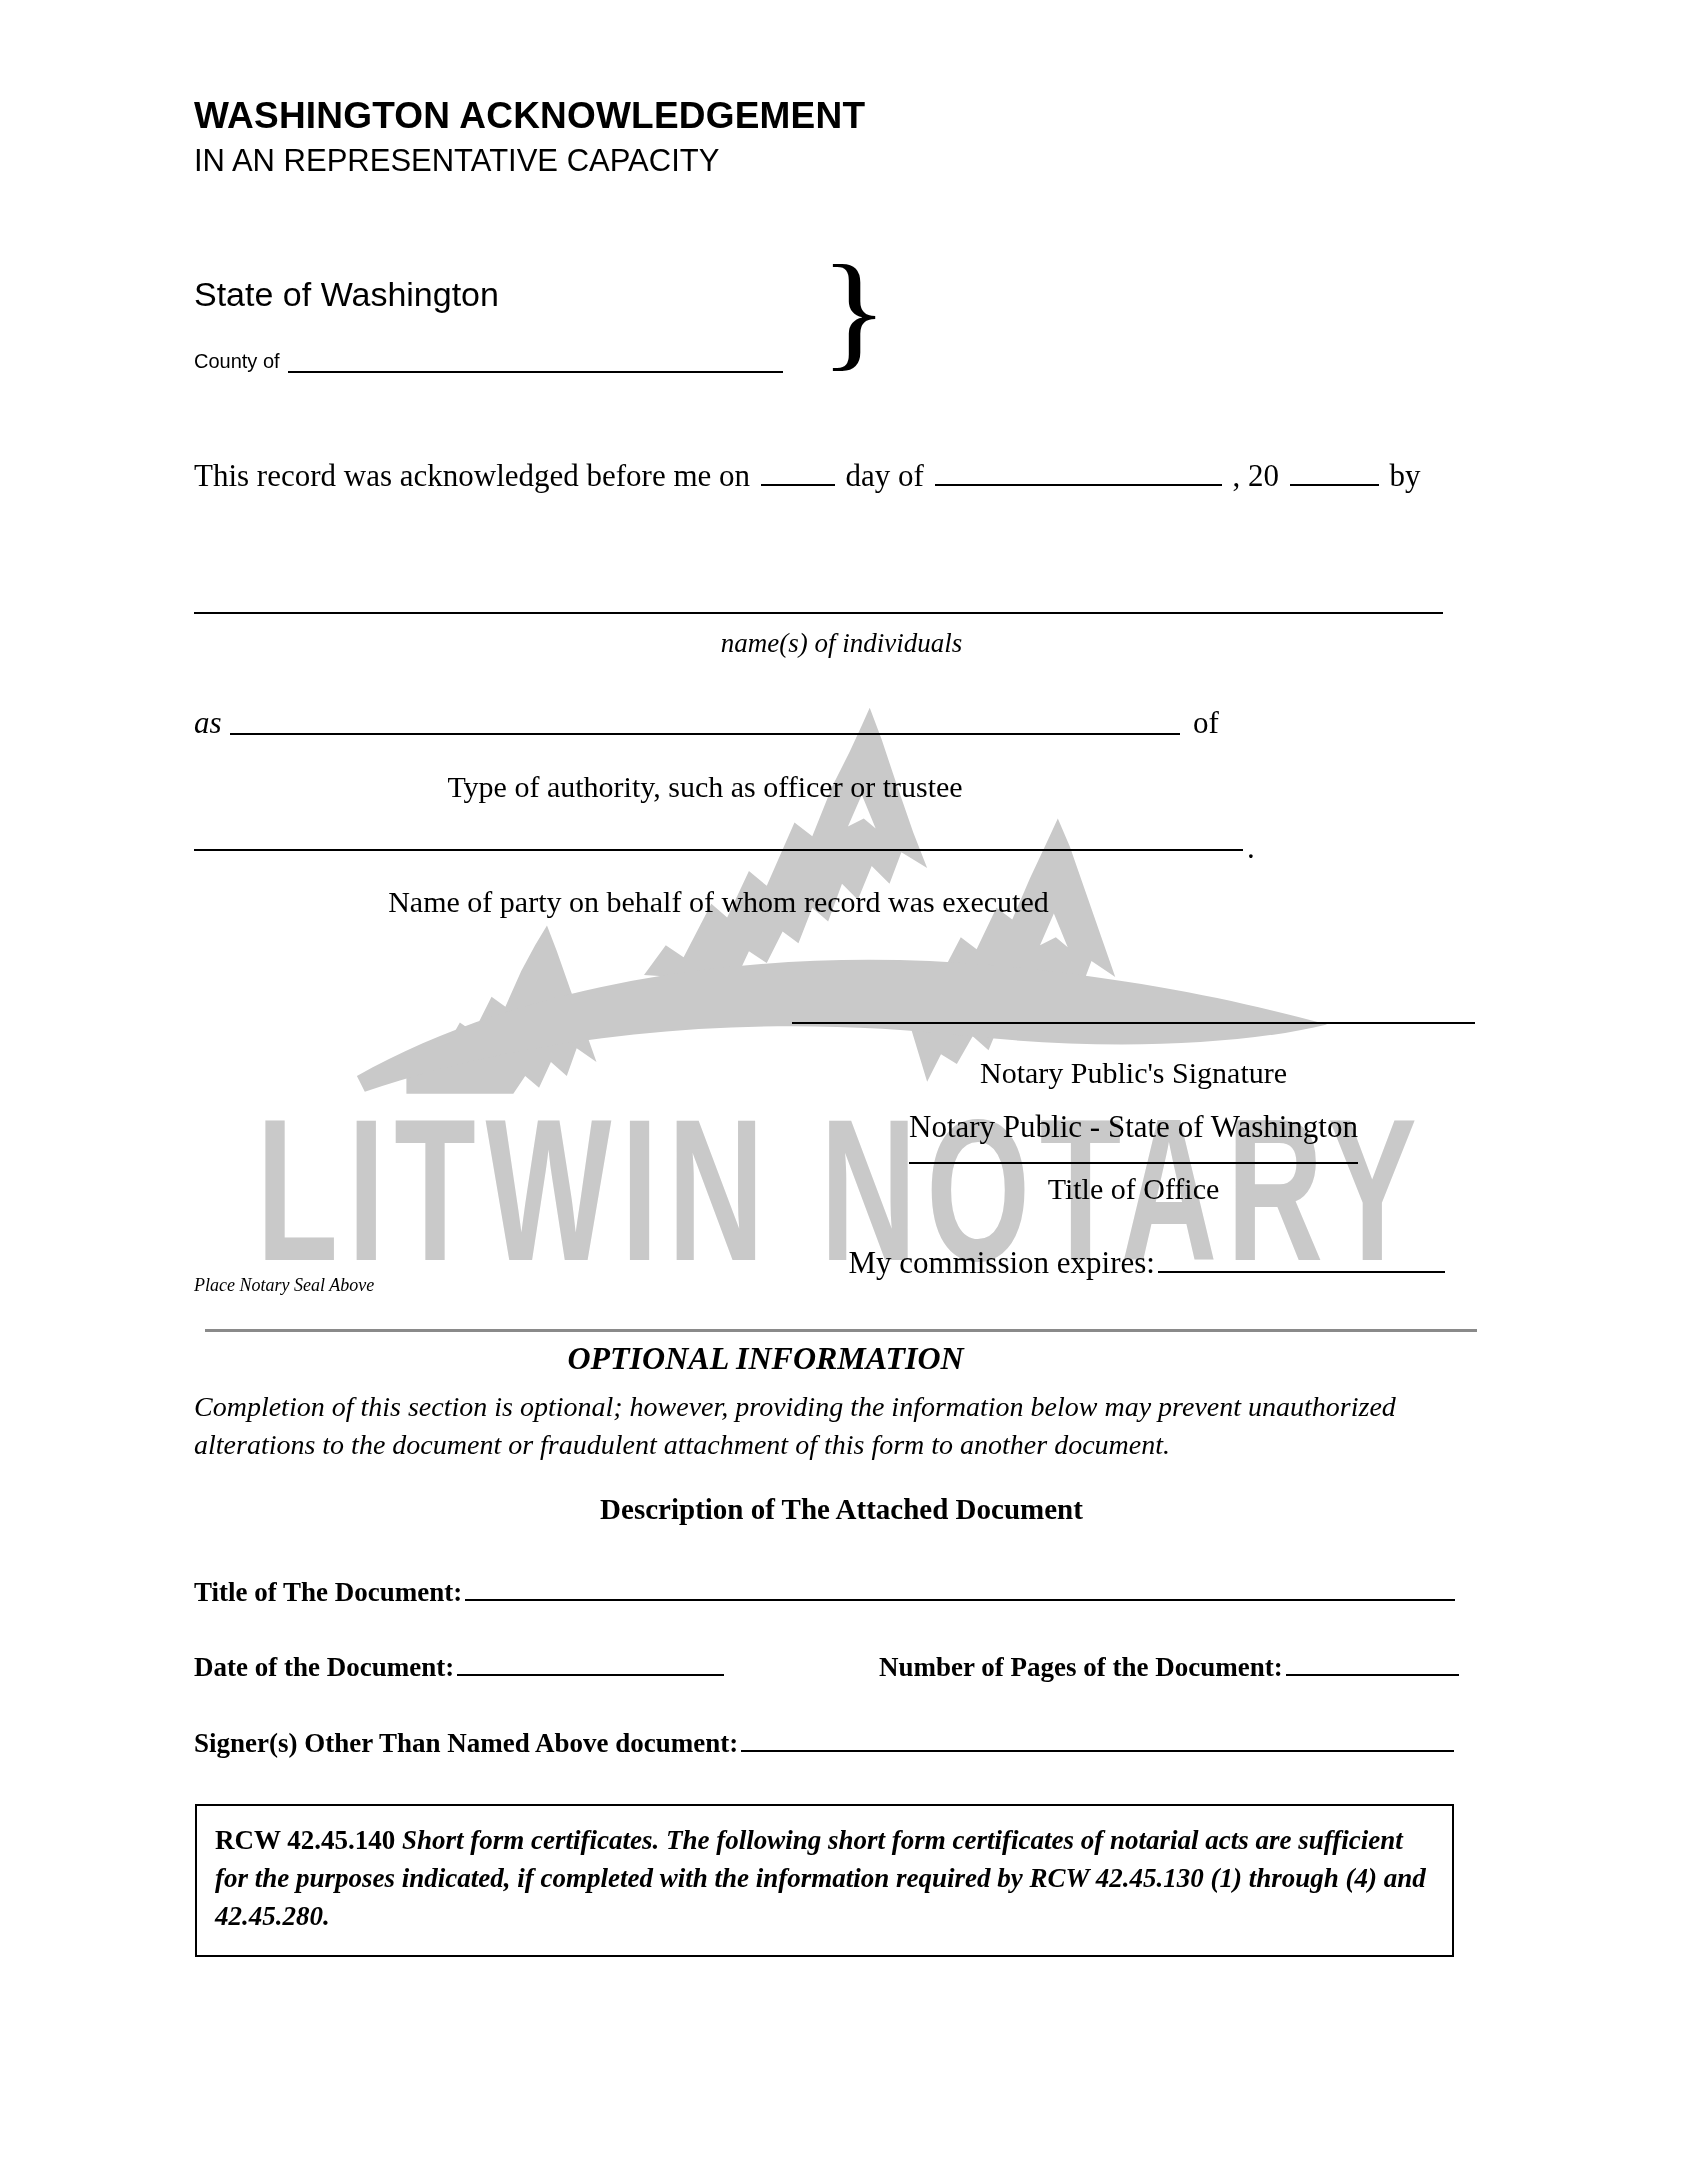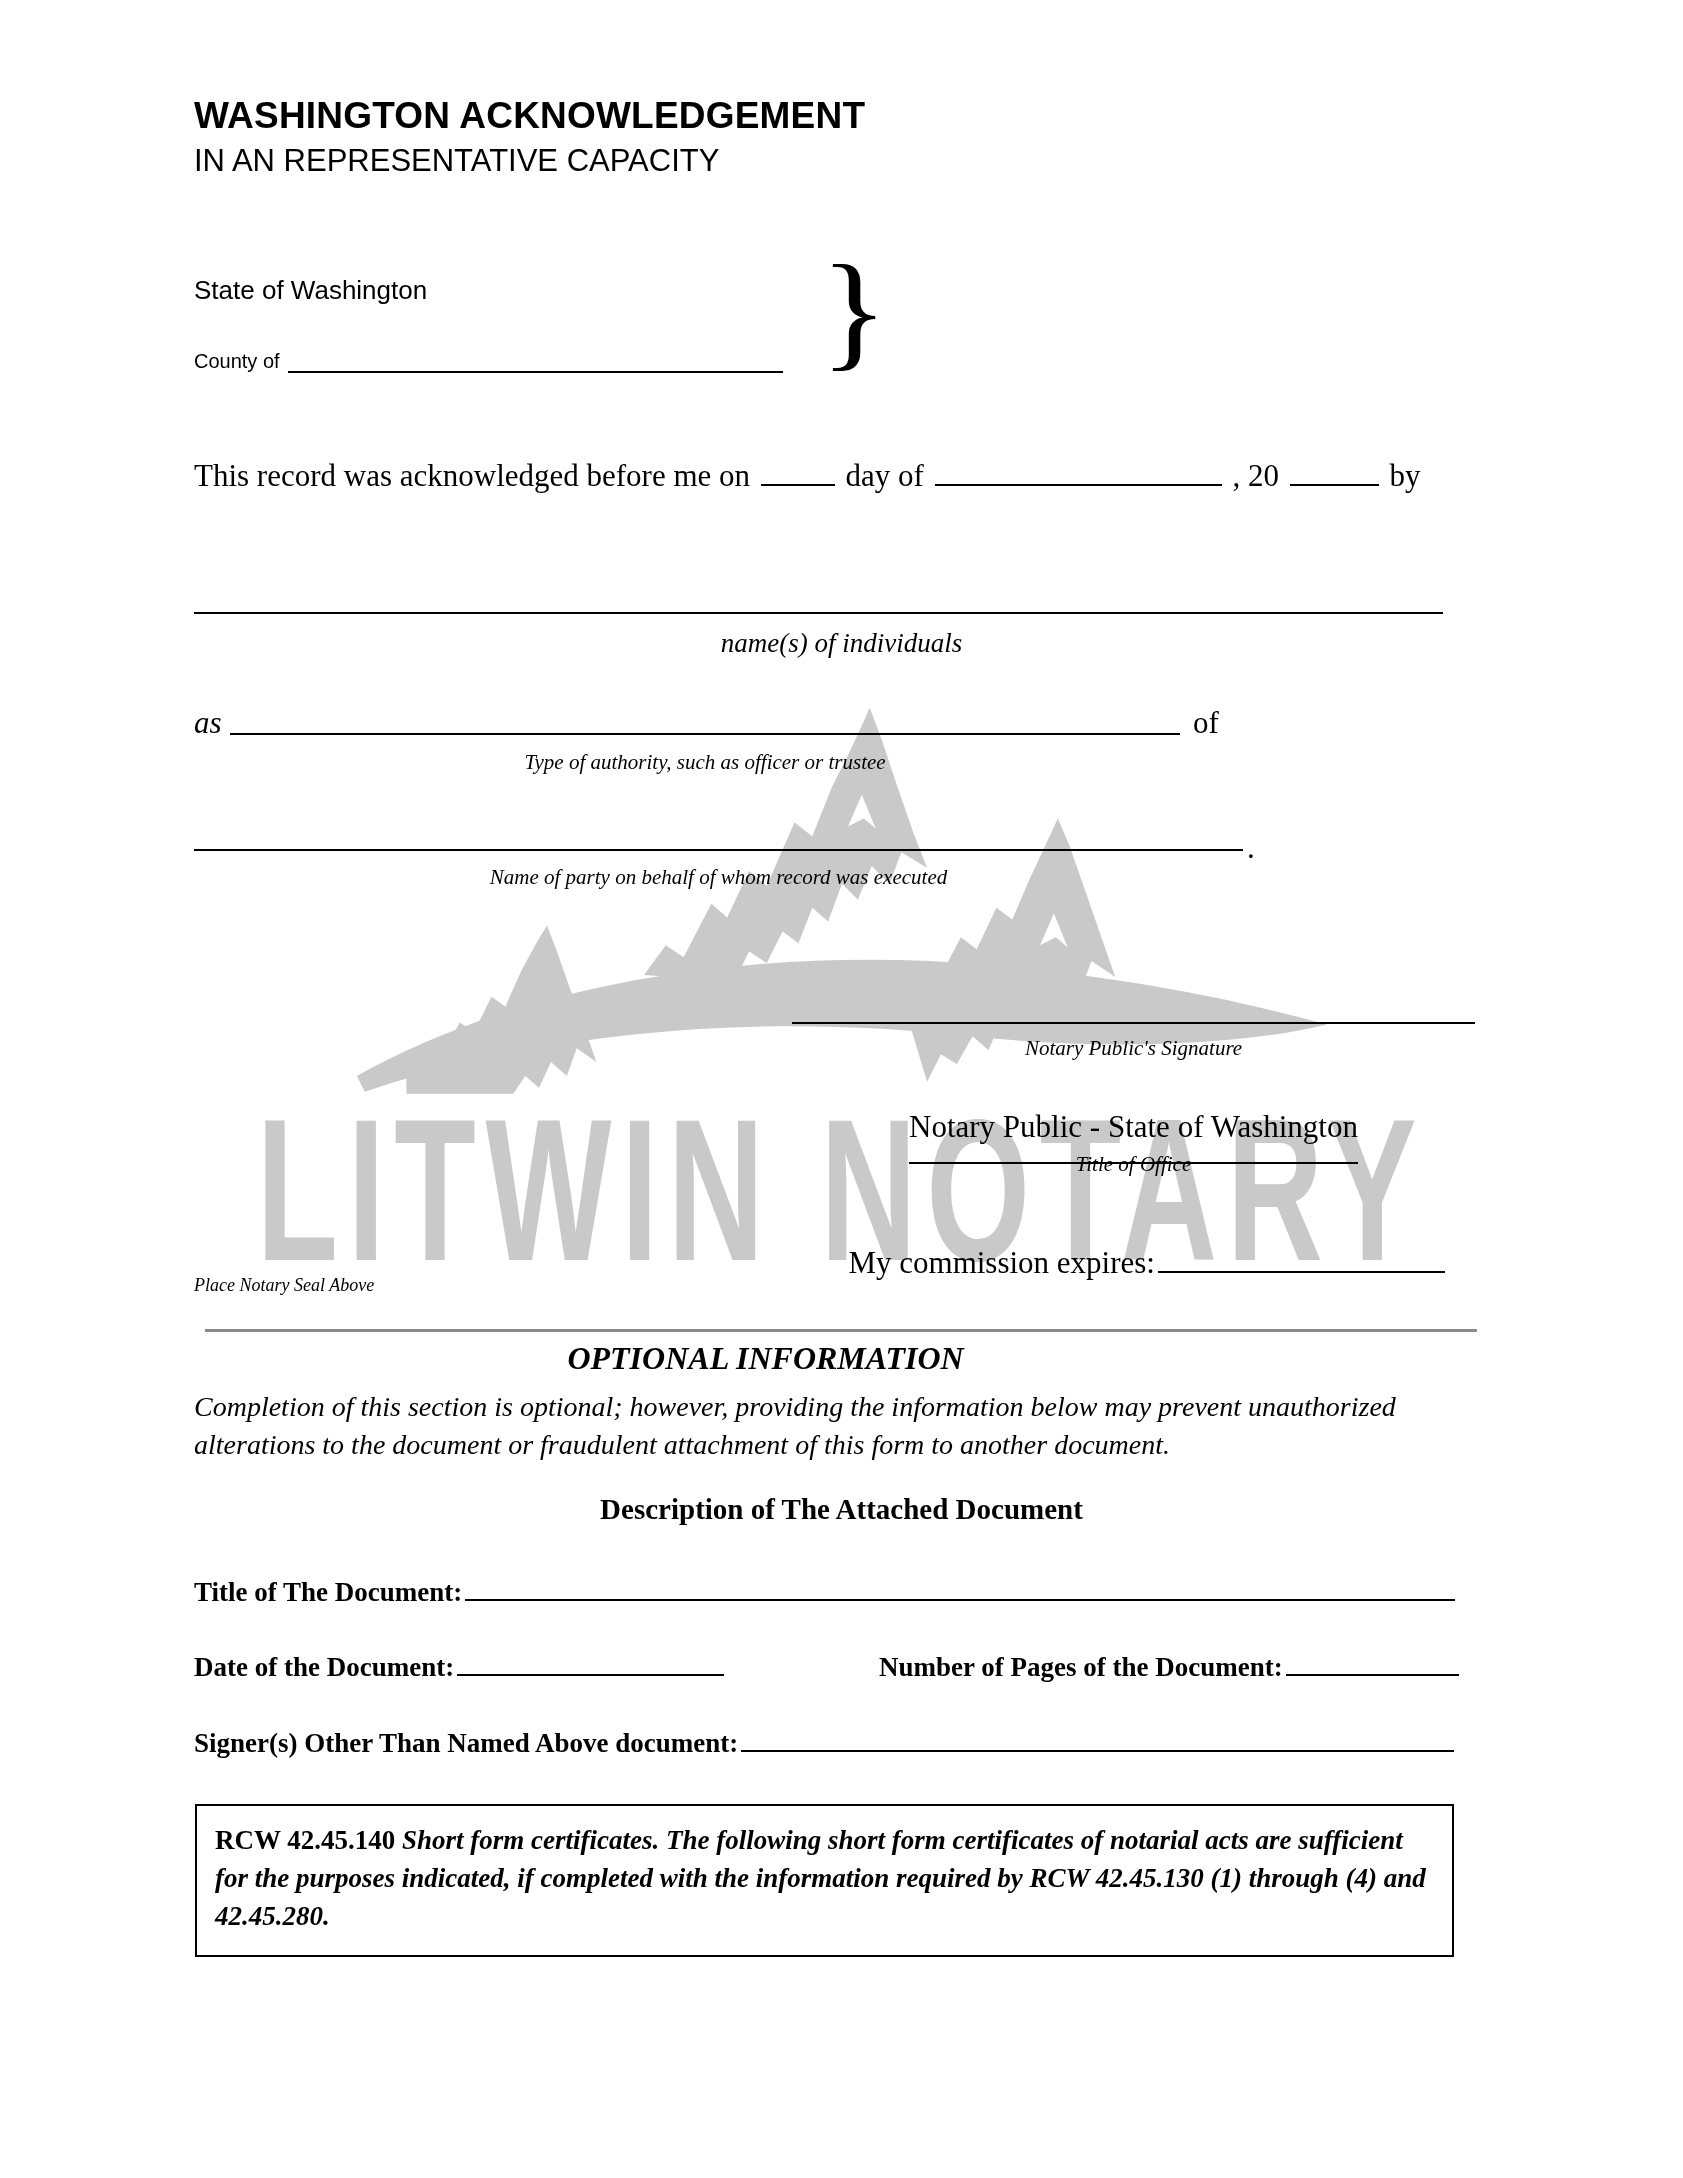--- a/index.html
+++ b/index.html
@@ -80,21 +80,21 @@
     font-weight: normal;
     font-size: 31px;
     white-space: nowrap;
   }
 
   
   .state-line {
     left: 194px;
     top: 275px;
     font-family: "Liberation Sans", sans-serif;
-    font-size: 26px;
+    font-size: 34px;
     white-space: nowrap;
   }
   .county-line {
     left: 194px;
     top: 345px;
     font-family: "Liberation Sans", sans-serif;
     font-size: 20px;
     white-space: nowrap;
     display: flex;
     align-items: flex-end;
@@ -131,21 +131,21 @@
     height: 1.0em;
     margin: 0 3px;
   }
 
   
   .rule {
     border-bottom: 2px solid #000;
     height: 0;
   }
   .rule-names { left: 194px; top: 612px; width: 1249px; }
-  .cap { font-style: italic; font-size: 21px; white-space: nowrap; }
+  .cap { font-size: 30px; white-space: nowrap; margin-top: 20px; }
   .cap-names { left: 0; top: 628px; width: 1683px; text-align: center; font-style: italic; font-size: 27px; }
 
   .as-label { left: 194px; top: 705px; font-style: italic; font-size: 31px; }
   .rule-auth { left: 230px; top: 733px; width: 950px; }
   .of-label { left: 1193px; top: 705px; font-size: 31px; }
   .cap-auth { left: 230px; top: 750px; width: 950px; text-align: center; }
 
   .rule-party { left: 194px; top: 849px; width: 1049px; }
   .dot-party { left: 1247px; top: 830px; font-size: 31px; }
   .cap-party { left: 194px; top: 865px; width: 1049px; text-align: center; }

